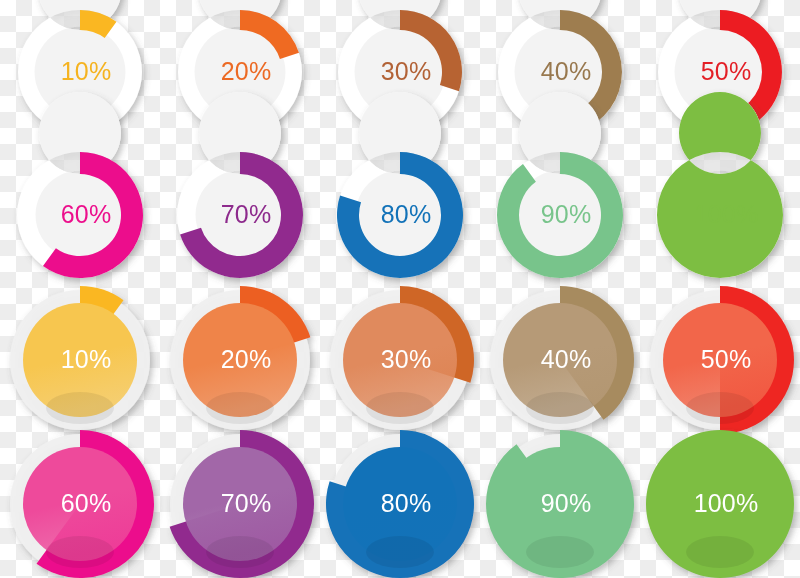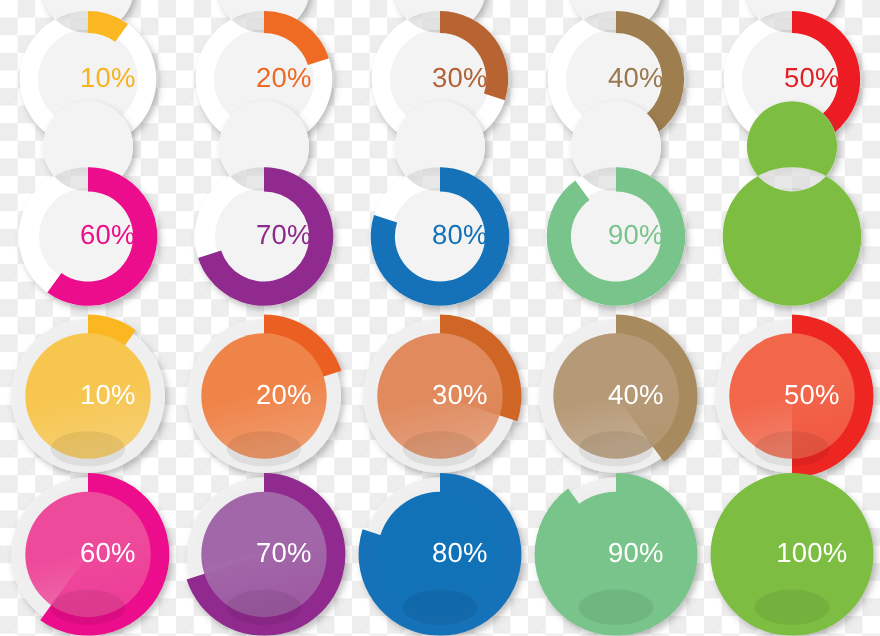--- a/index.html
+++ b/index.html
@@ -34,21 +34,21 @@
   }
   .chart-cell svg {
     display: block;
     width: 160px;
     height: 145px;
     overflow: visible;
   }
 
   .pct-label {
     position: absolute;
-    left: 14px;
+    left: 2px;
     top: 0;
     width: 168px;
     height: 145px;
     display: flex;
     align-items: center;
     justify-content: center;
     font-size: 25px;
     font-weight: 400;
     letter-spacing: 0.2px;
     pointer-events: none;

